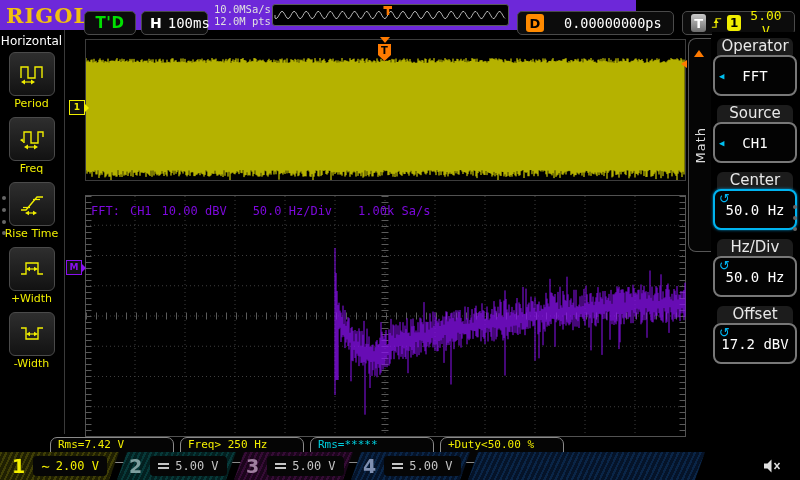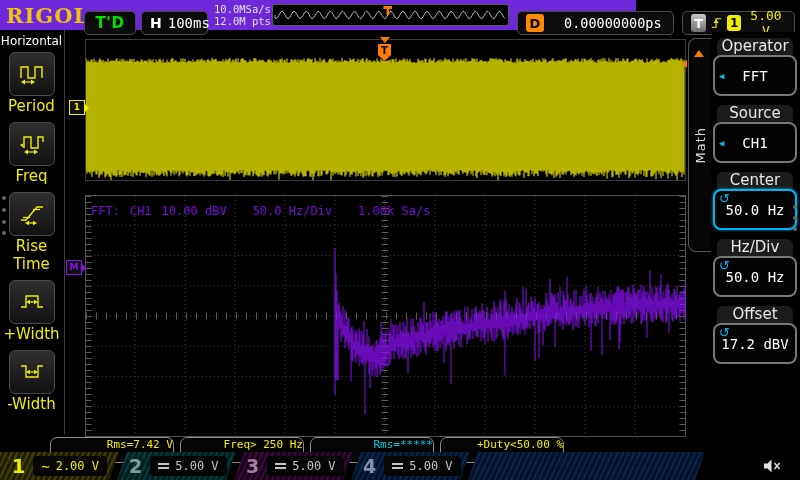--- a/index.html
+++ b/index.html
@@ -33,21 +33,21 @@
   .t-ch{width:16px;height:16px;background:#f0ee00;border-radius:3px;color:#000;font-weight:bold;
         font-size:12px;display:flex;align-items:center;justify-content:center;}
   .t-lvl{color:#f0ee00;font-size:13px;}
 
   
   .lm{position:absolute;left:0;top:32px;width:63px;}
   .lm-title{color:#fff;font-size:12px;text-align:center;height:20px;line-height:18px;}
   .lm-item{text-align:center;margin-bottom:7px;}
   .lm-btn{width:44px;height:42px;margin:0 auto;background:linear-gradient(#2e2e2e,#121212);
           border:1px solid #4a4a4a;border-radius:6px;display:flex;align-items:center;justify-content:center;}
-  .lm-label{color:#f0ee00;font-size:15px;margin-top:1px;}
+  .lm-label{color:#f0ee00;font-size:11px;margin-top:1px;}
   .v-divider{position:absolute;left:64px;top:30px;width:1px;height:404px;background:#3a3a3a;}
   .pagedot{position:absolute;width:4px;height:4px;border-radius:50%;background:#666;}
 
   
   .win-top{position:absolute;left:85px;top:39px;width:601px;height:142px;border:1px solid #3c3c3c;
            box-sizing:border-box;background:#000;}
   .fft-win{position:absolute;left:85px;top:195px;width:601px;height:242px;background:#000;}
   .fft-win svg{position:absolute;left:0;top:0;}
   .fh{position:absolute;left:6px;top:9px;font-family:"DejaVu Sans Mono",monospace;font-size:12px;
       color:#7d08dd;display:flex;white-space:pre;}
@@ -84,21 +84,21 @@
   .math-tab{position:absolute;left:688px;top:38px;width:23px;height:214px;background:#050505;
             border:1px solid #555;border-right:none;border-radius:8px 0 0 8px;box-sizing:border-box;
             display:flex;align-items:center;justify-content:center;}
   .math-tab span{writing-mode:vertical-rl;transform:rotate(180deg);color:#ddd;font-size:13px;letter-spacing:1px;}
   .tab-mark{position:absolute;left:694px;top:50px;width:0;height:0;border-left:5px solid transparent;
             border-right:5px solid transparent;border-bottom:7px solid #ff7a00;}
 
   
   .meas{position:absolute;top:437px;height:26px;width:124px;border:1px solid #8a8a8a;border-radius:7px;
         background:#050505;font-family:"DejaVu Sans Mono",monospace;font-size:11px;line-height:13px;
-        padding-left:7px;box-sizing:border-box;white-space:pre;text-align:right;}
+        padding-left:7px;box-sizing:border-box;white-space:pre;}
 
   
   .ch-block{position:absolute;top:452px;height:28px;display:flex;align-items:center;gap:8px;
             padding-left:12px;box-sizing:border-box;}
   .ch-num{font-size:19px;font-weight:bold;}
   .ch-box{height:20px;background:#060606;border-radius:4px;display:flex;align-items:center;gap:6px;
           padding:0 8px;font-family:"DejaVu Sans Mono",monospace;font-size:12px;}
   .coup-ac{font-size:14px;line-height:10px;}
   .coup-dc{display:inline-flex;flex-direction:column;gap:2px;}
   .coup-dc i{display:block;width:11px;height:0;border-top:2px solid currentColor;}

